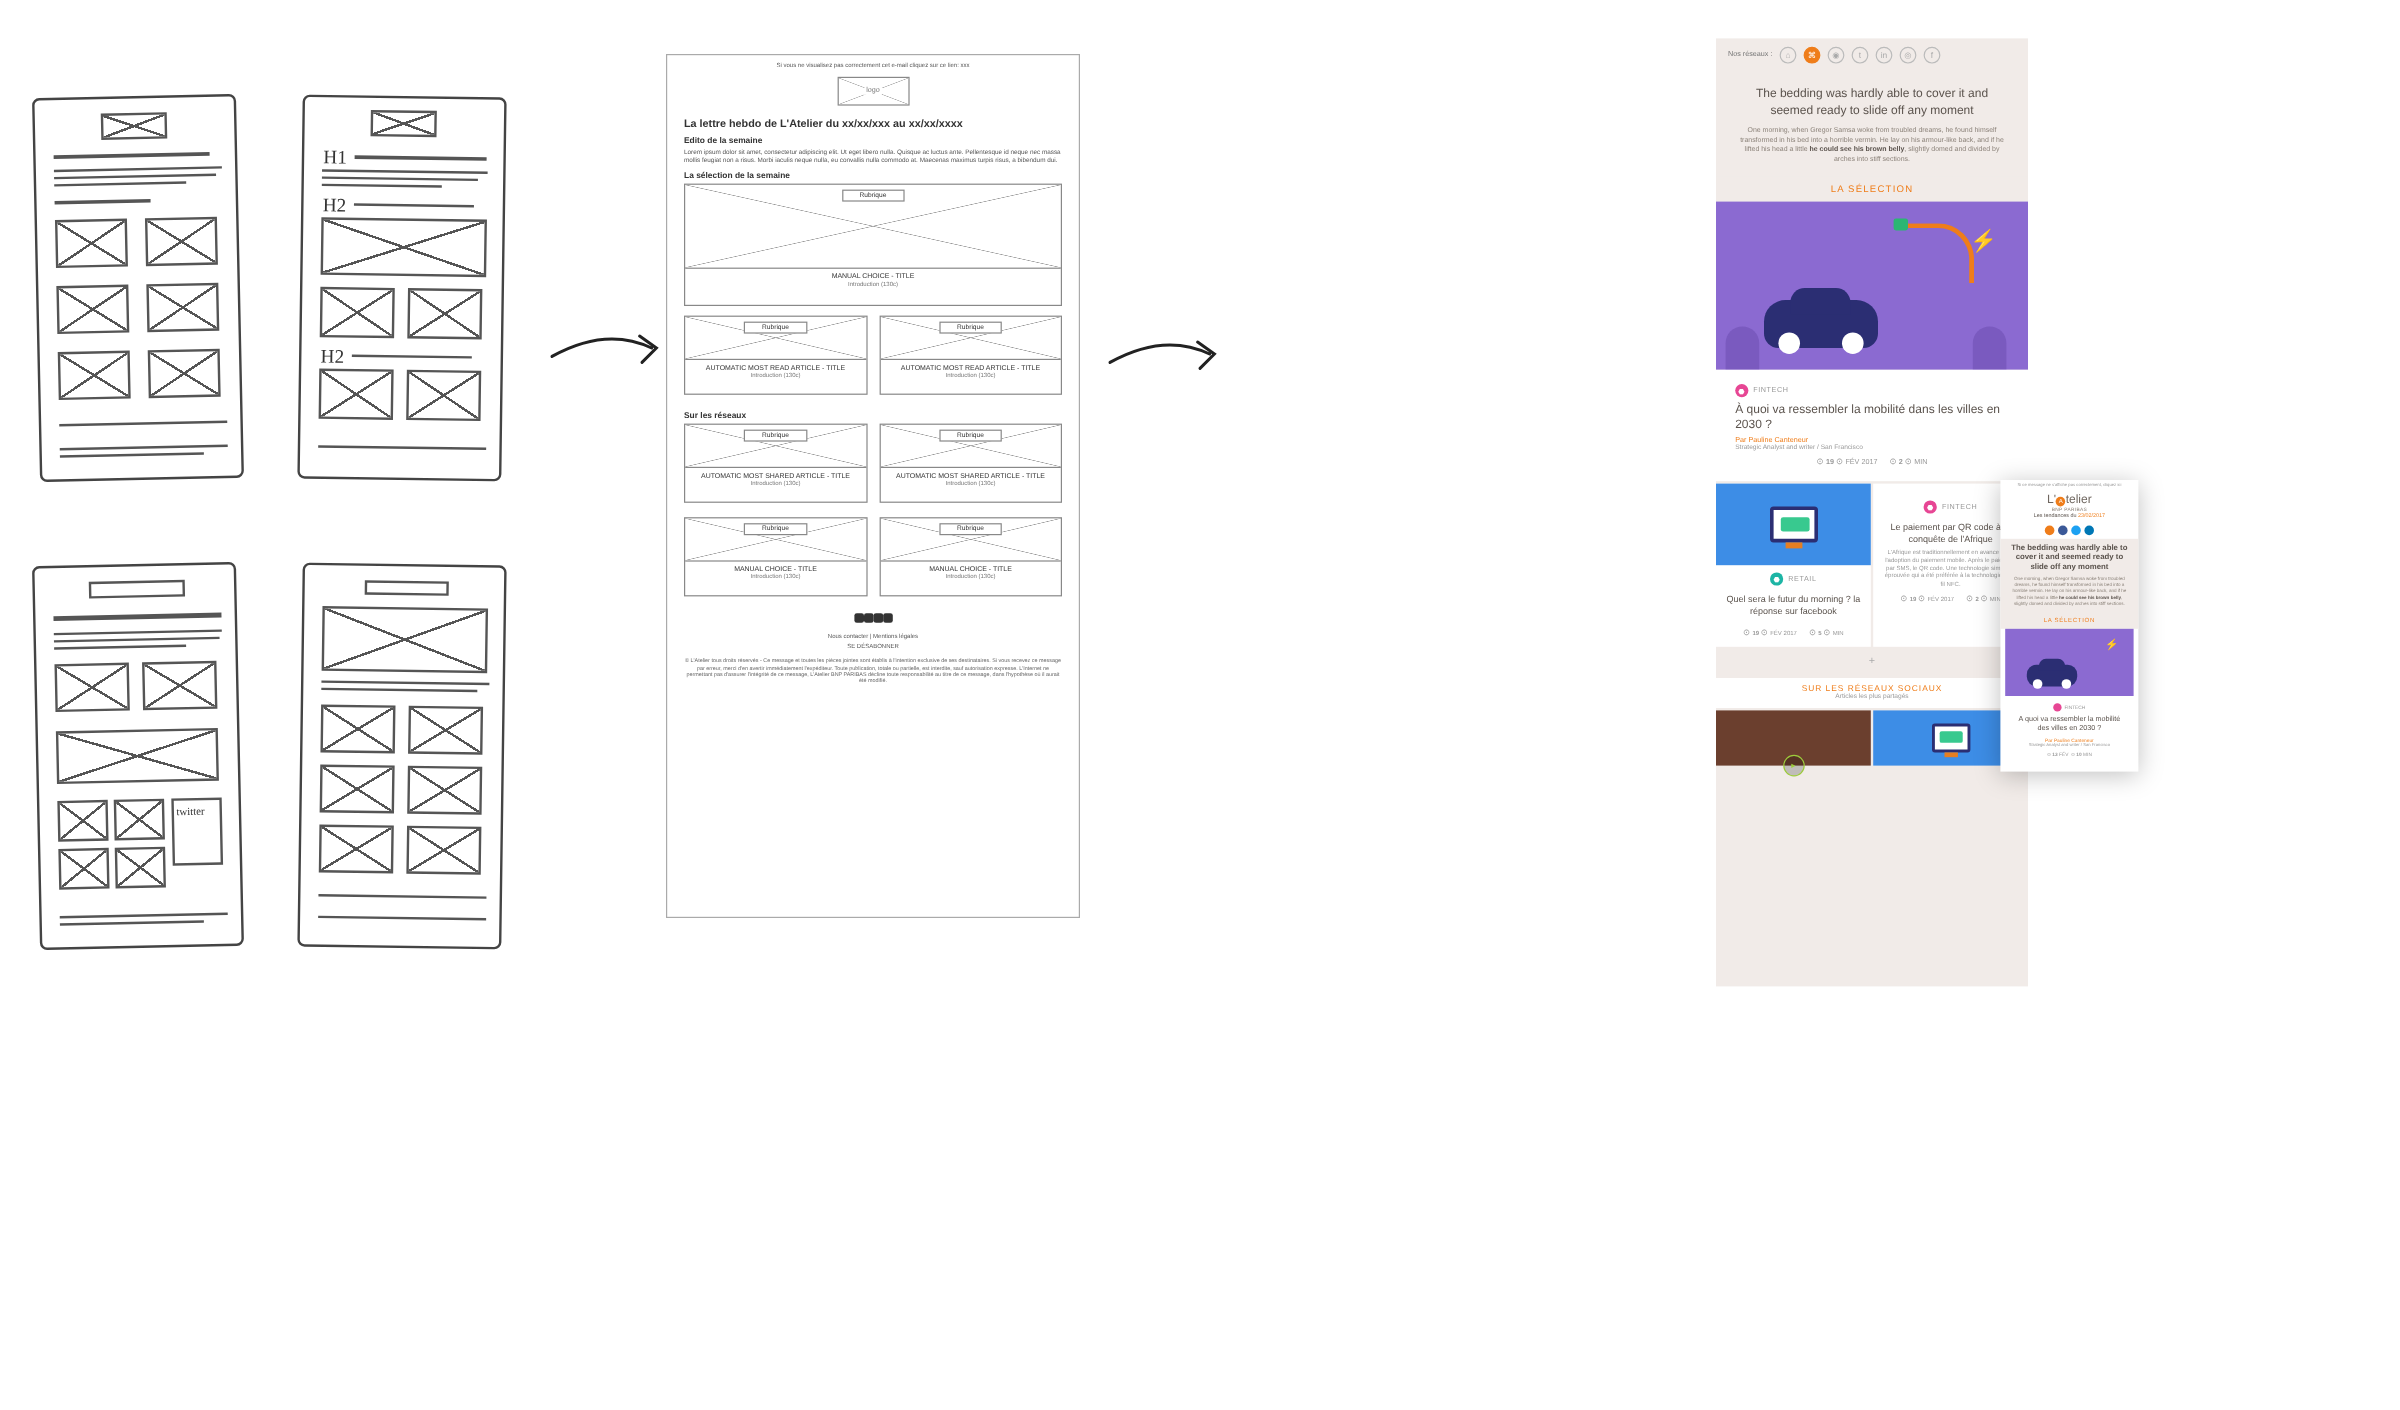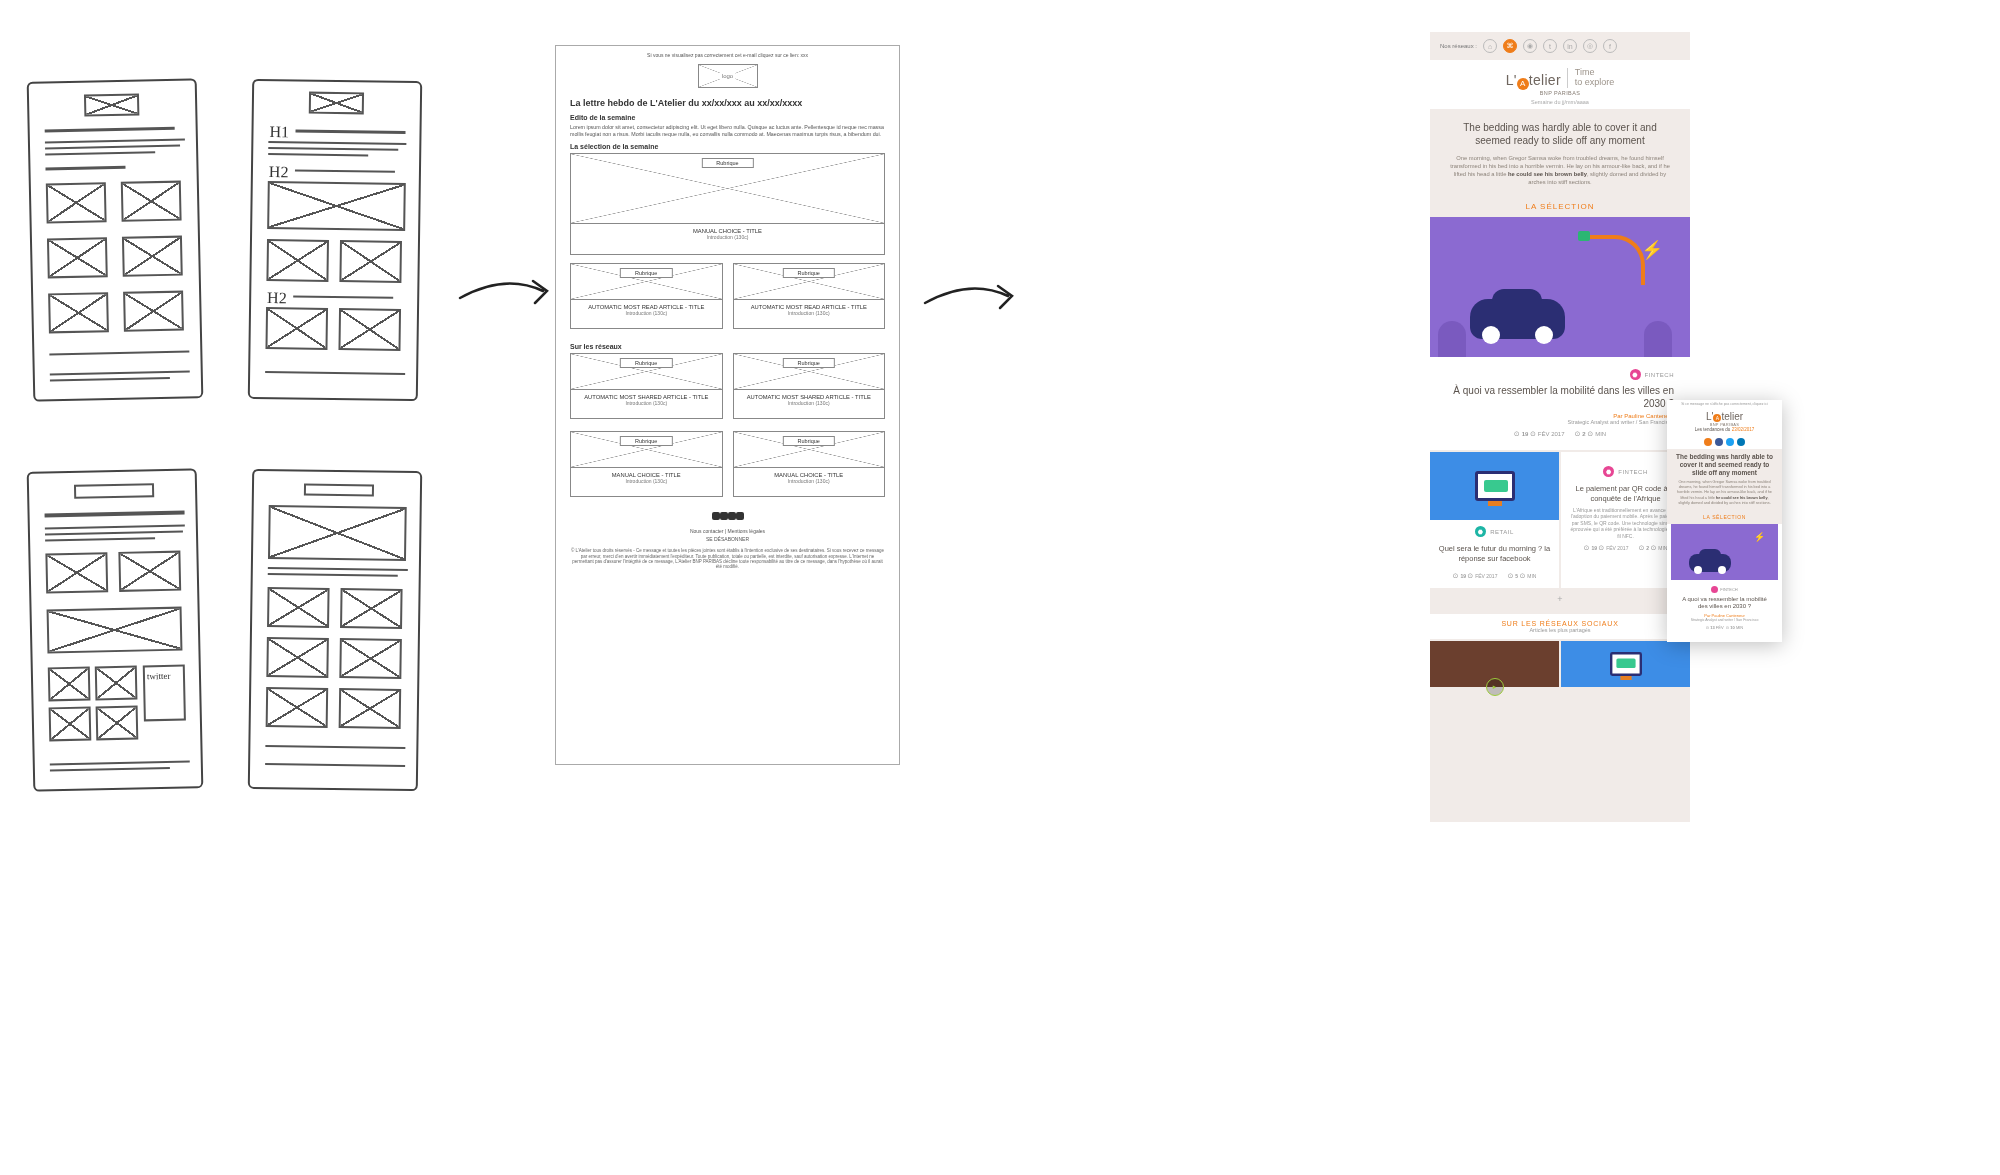--- a/index.html
+++ b/index.html
@@ -167,21 +167,21 @@
       overflow: hidden;
     }
     .f-car { position: absolute; bottom: 18px; left: 40px; width: 95px; height: 40px; background: #2b2e73; border-radius: 18px 18px 12px 12px; }
     .f-car::before { content:''; position:absolute; top:-10px; left:22px; width:50px; height:22px; background:#2b2e73; border-radius:12px 12px 0 0; }
     .f-wheel { position:absolute; bottom:-5px; width:18px; height:18px; background:#fff; border-radius:50%; }
     .f-wheel.w1 { left:12px; } .f-wheel.w2 { right:12px; }
     .f-bolt { position:absolute; top:22px; right:26px; font-size:18px; color:#ef7d1a; }
     .f-cable { position:absolute; top:18px; right:45px; width:60px; height:50px; border:4px solid #ef7d1a; border-left:none; border-bottom:none; border-radius:0 30px 0 0; }
     .f-plug { position:absolute; top:14px; right:100px; width:12px; height:10px; background:#2bb673; border-radius:2px; }
     .f-tree { position:absolute; bottom:0; width:28px; height:36px; background:#7a5abf; border-radius:14px 14px 0 0; }
-    .f-article { background:#fff; text-align:right; padding:12px 16px; }
+    .f-article { background:#fff; text-align:left; padding:12px 16px; }
     .f-cat { font-size:6px; letter-spacing:.5px; color:#999; display:inline-flex; align-items:center; gap:4px; margin-bottom:4px;}
     .f-cat .cicn { width:11px; height:11px; border-radius:50%; background:#e74694; color:#fff; font-size:6px; display:inline-flex; align-items:center; justify-content:center; }
     .f-atitle { font-size:10px; color:#5b534d; margin-bottom:3px; line-height:1.3; }
     .f-auth { font-size:6px; color:#ef7d1a; }
     .f-auth2 { font-size:5.5px; color:#999; }
     .f-meta { font-size:6px; color:#999; margin-top:5px; display:flex; justify-content:center; gap:10px; }
     .f-meta span::before { content:'⊙ '; font-size:7px;}
     .f-2col { display:flex; gap:2px; margin-top:2px; background:#f1ebe8; }
     .f-card { flex:1; background:#fff; padding:0 0 8px; text-align:center; font-size:6px; }
     .f-card-img { height:68px; background:#3d8de6; position:relative; display:flex; align-items:center; justify-content:center; }
@@ -409,26 +409,20 @@
   <div class="f-net">
     <span class="f-net-label">Nos réseaux :</span>
     <span class="f-icn">⌂</span>
     <span class="f-icn on">⌘</span>
     <span class="f-icn">◉</span>
     <span class="f-icn">t</span>
     <span class="f-icn">in</span>
     <span class="f-icn">◎</span>
     <span class="f-icn">f</span>
   </div>
-  <div class="f-logo-bar">
-    <span class="f-logo">L'<span class="dot">A</span>telier</span>
-    <span class="f-tag"><span>Time</span><br><span>to explore</span></span>
-    <div class="f-sub">BNP PARIBAS</div>
-    <div class="f-date">Semaine du jj/mm/aaaa</div>
-  </div>
   <div class="f-hero">
     <div class="f-hero-title">The bedding was hardly able to cover it and seemed ready to slide off any moment</div>
     <div class="f-hero-body"><span>One morning, when Gregor Samsa woke from troubled dreams, he found himself transformed in his bed into a horrible vermin. He lay on his armour-like back, and if he lifted his head a little </span><span class="bold">he could see his brown belly</span><span>, slightly domed and divided by arches into stiff sections.</span></div>
   </div>
   <div class="f-sel">LA SÉLECTION</div>
   <div class="f-ill">
     <div class="f-tree" style="left:8px;"></div>
     <div class="f-tree" style="right:18px;"></div>
     <div class="f-cable"></div>
     <div class="f-plug"></div>

